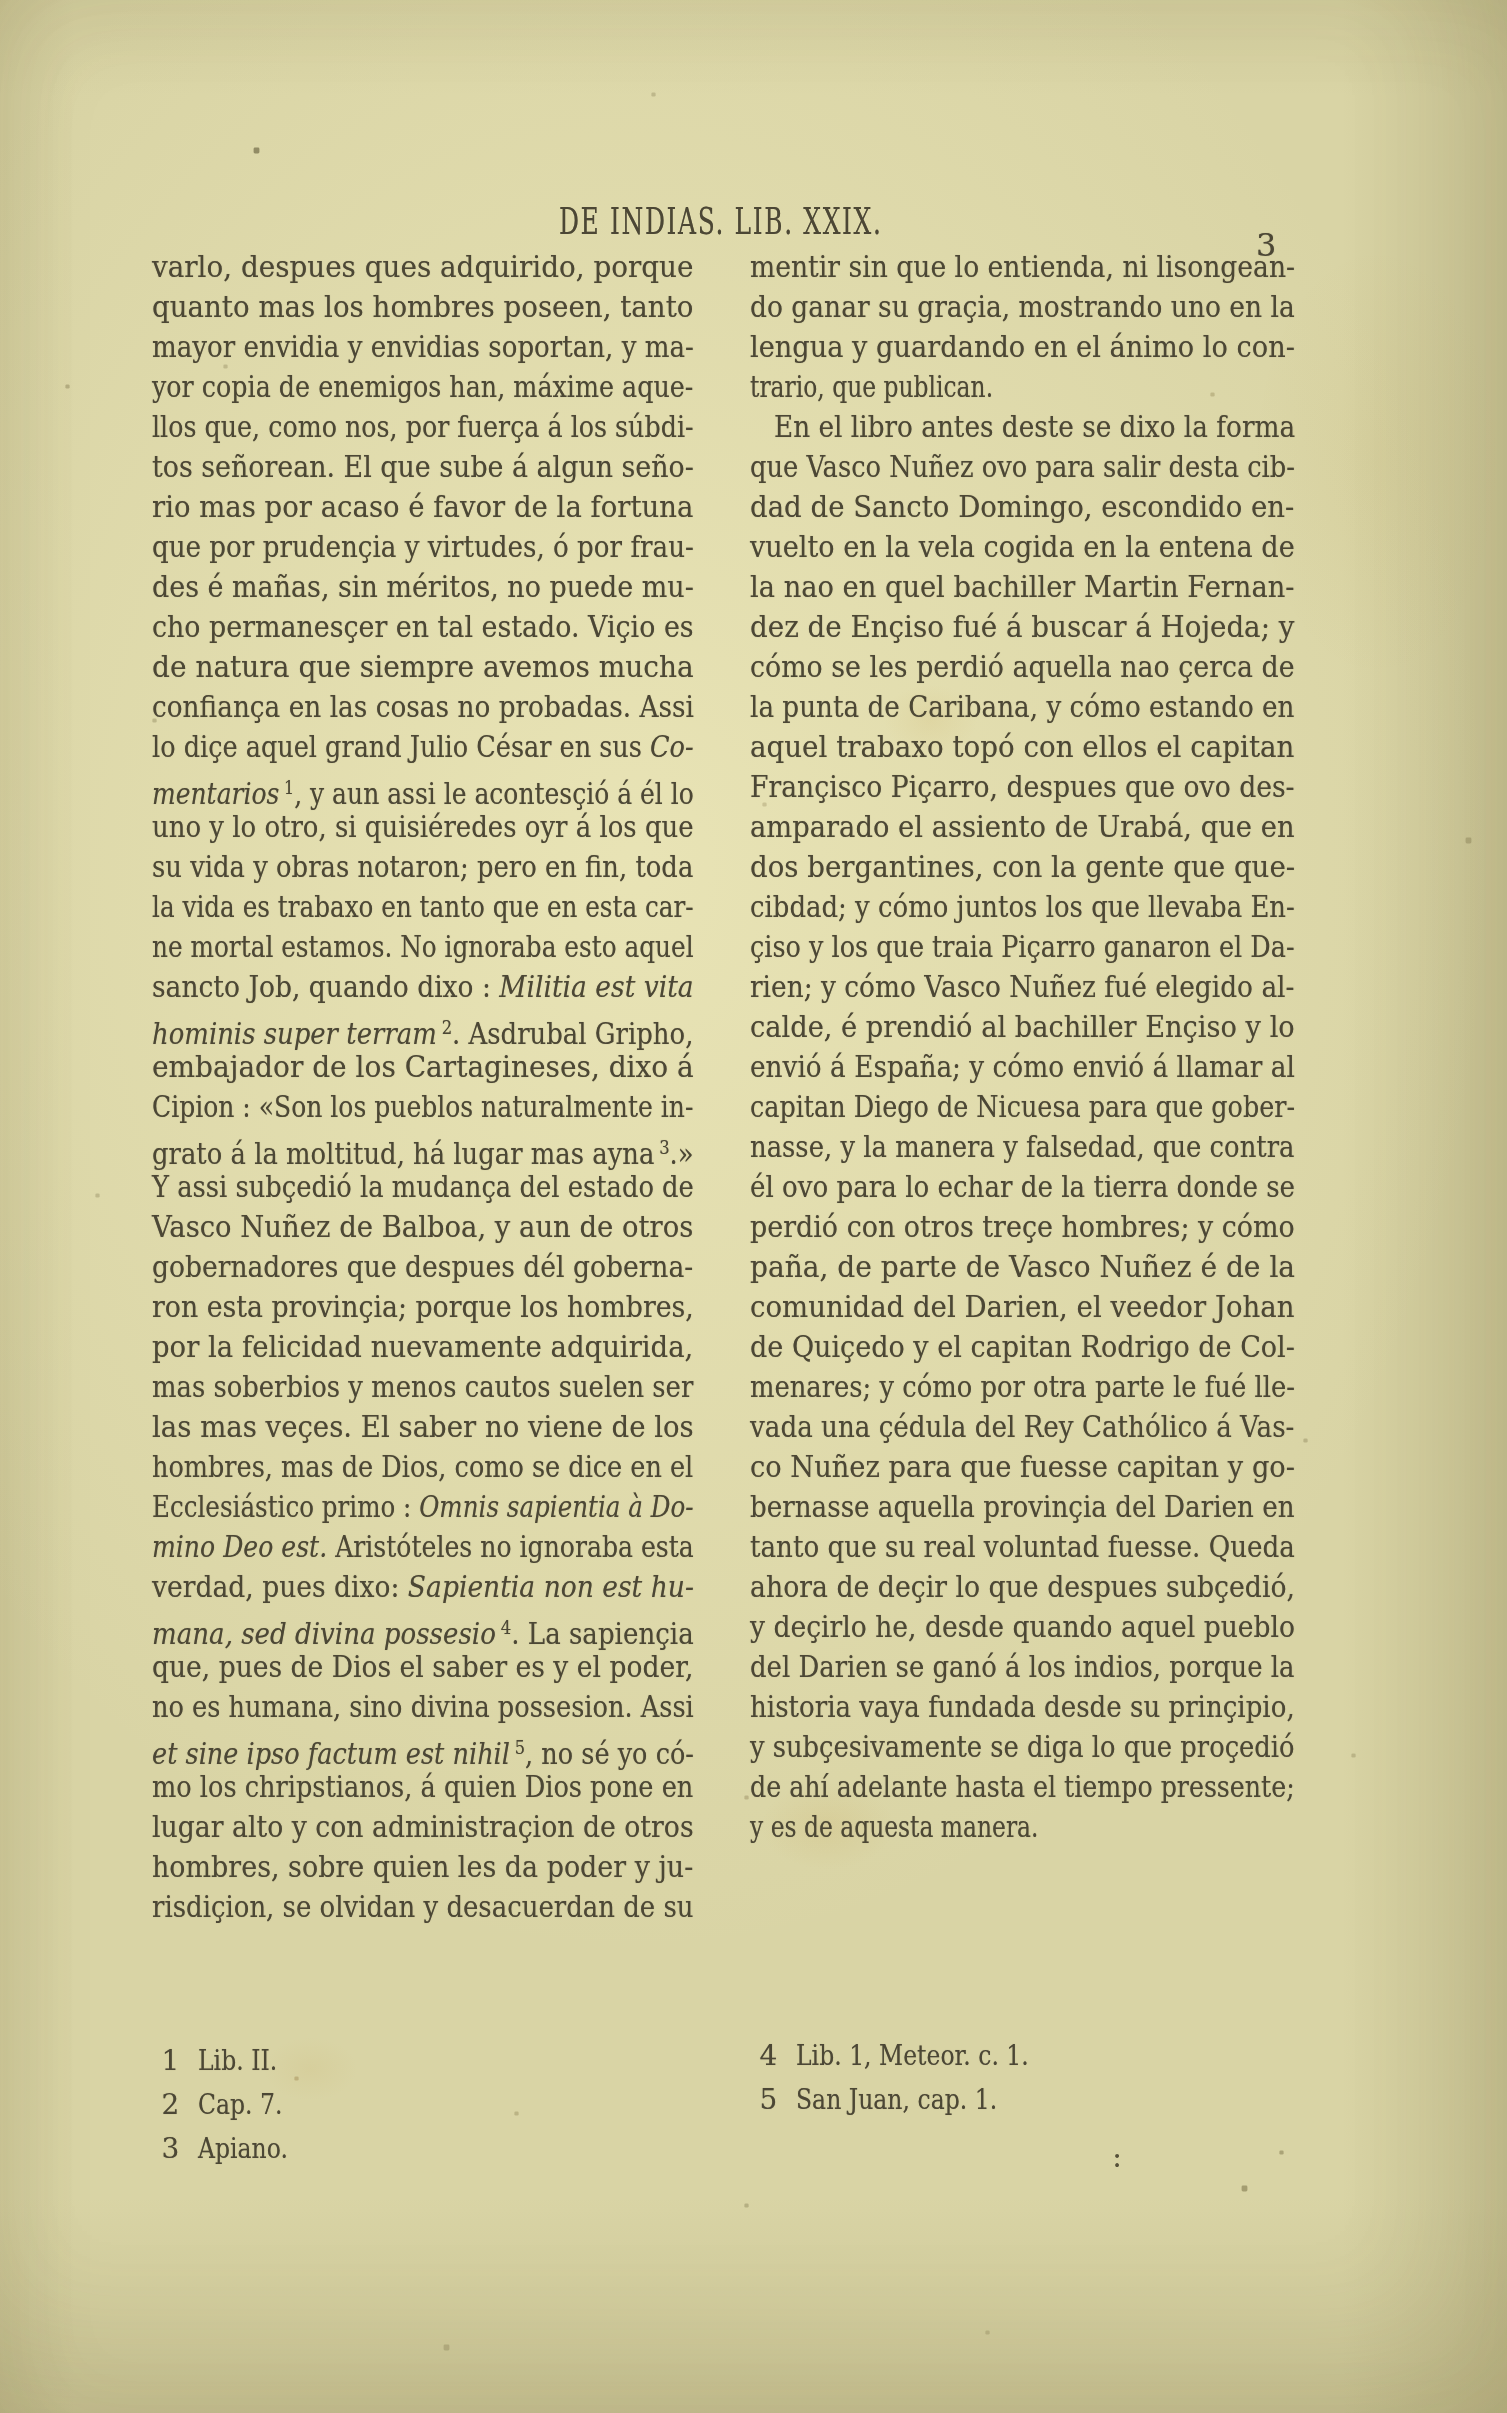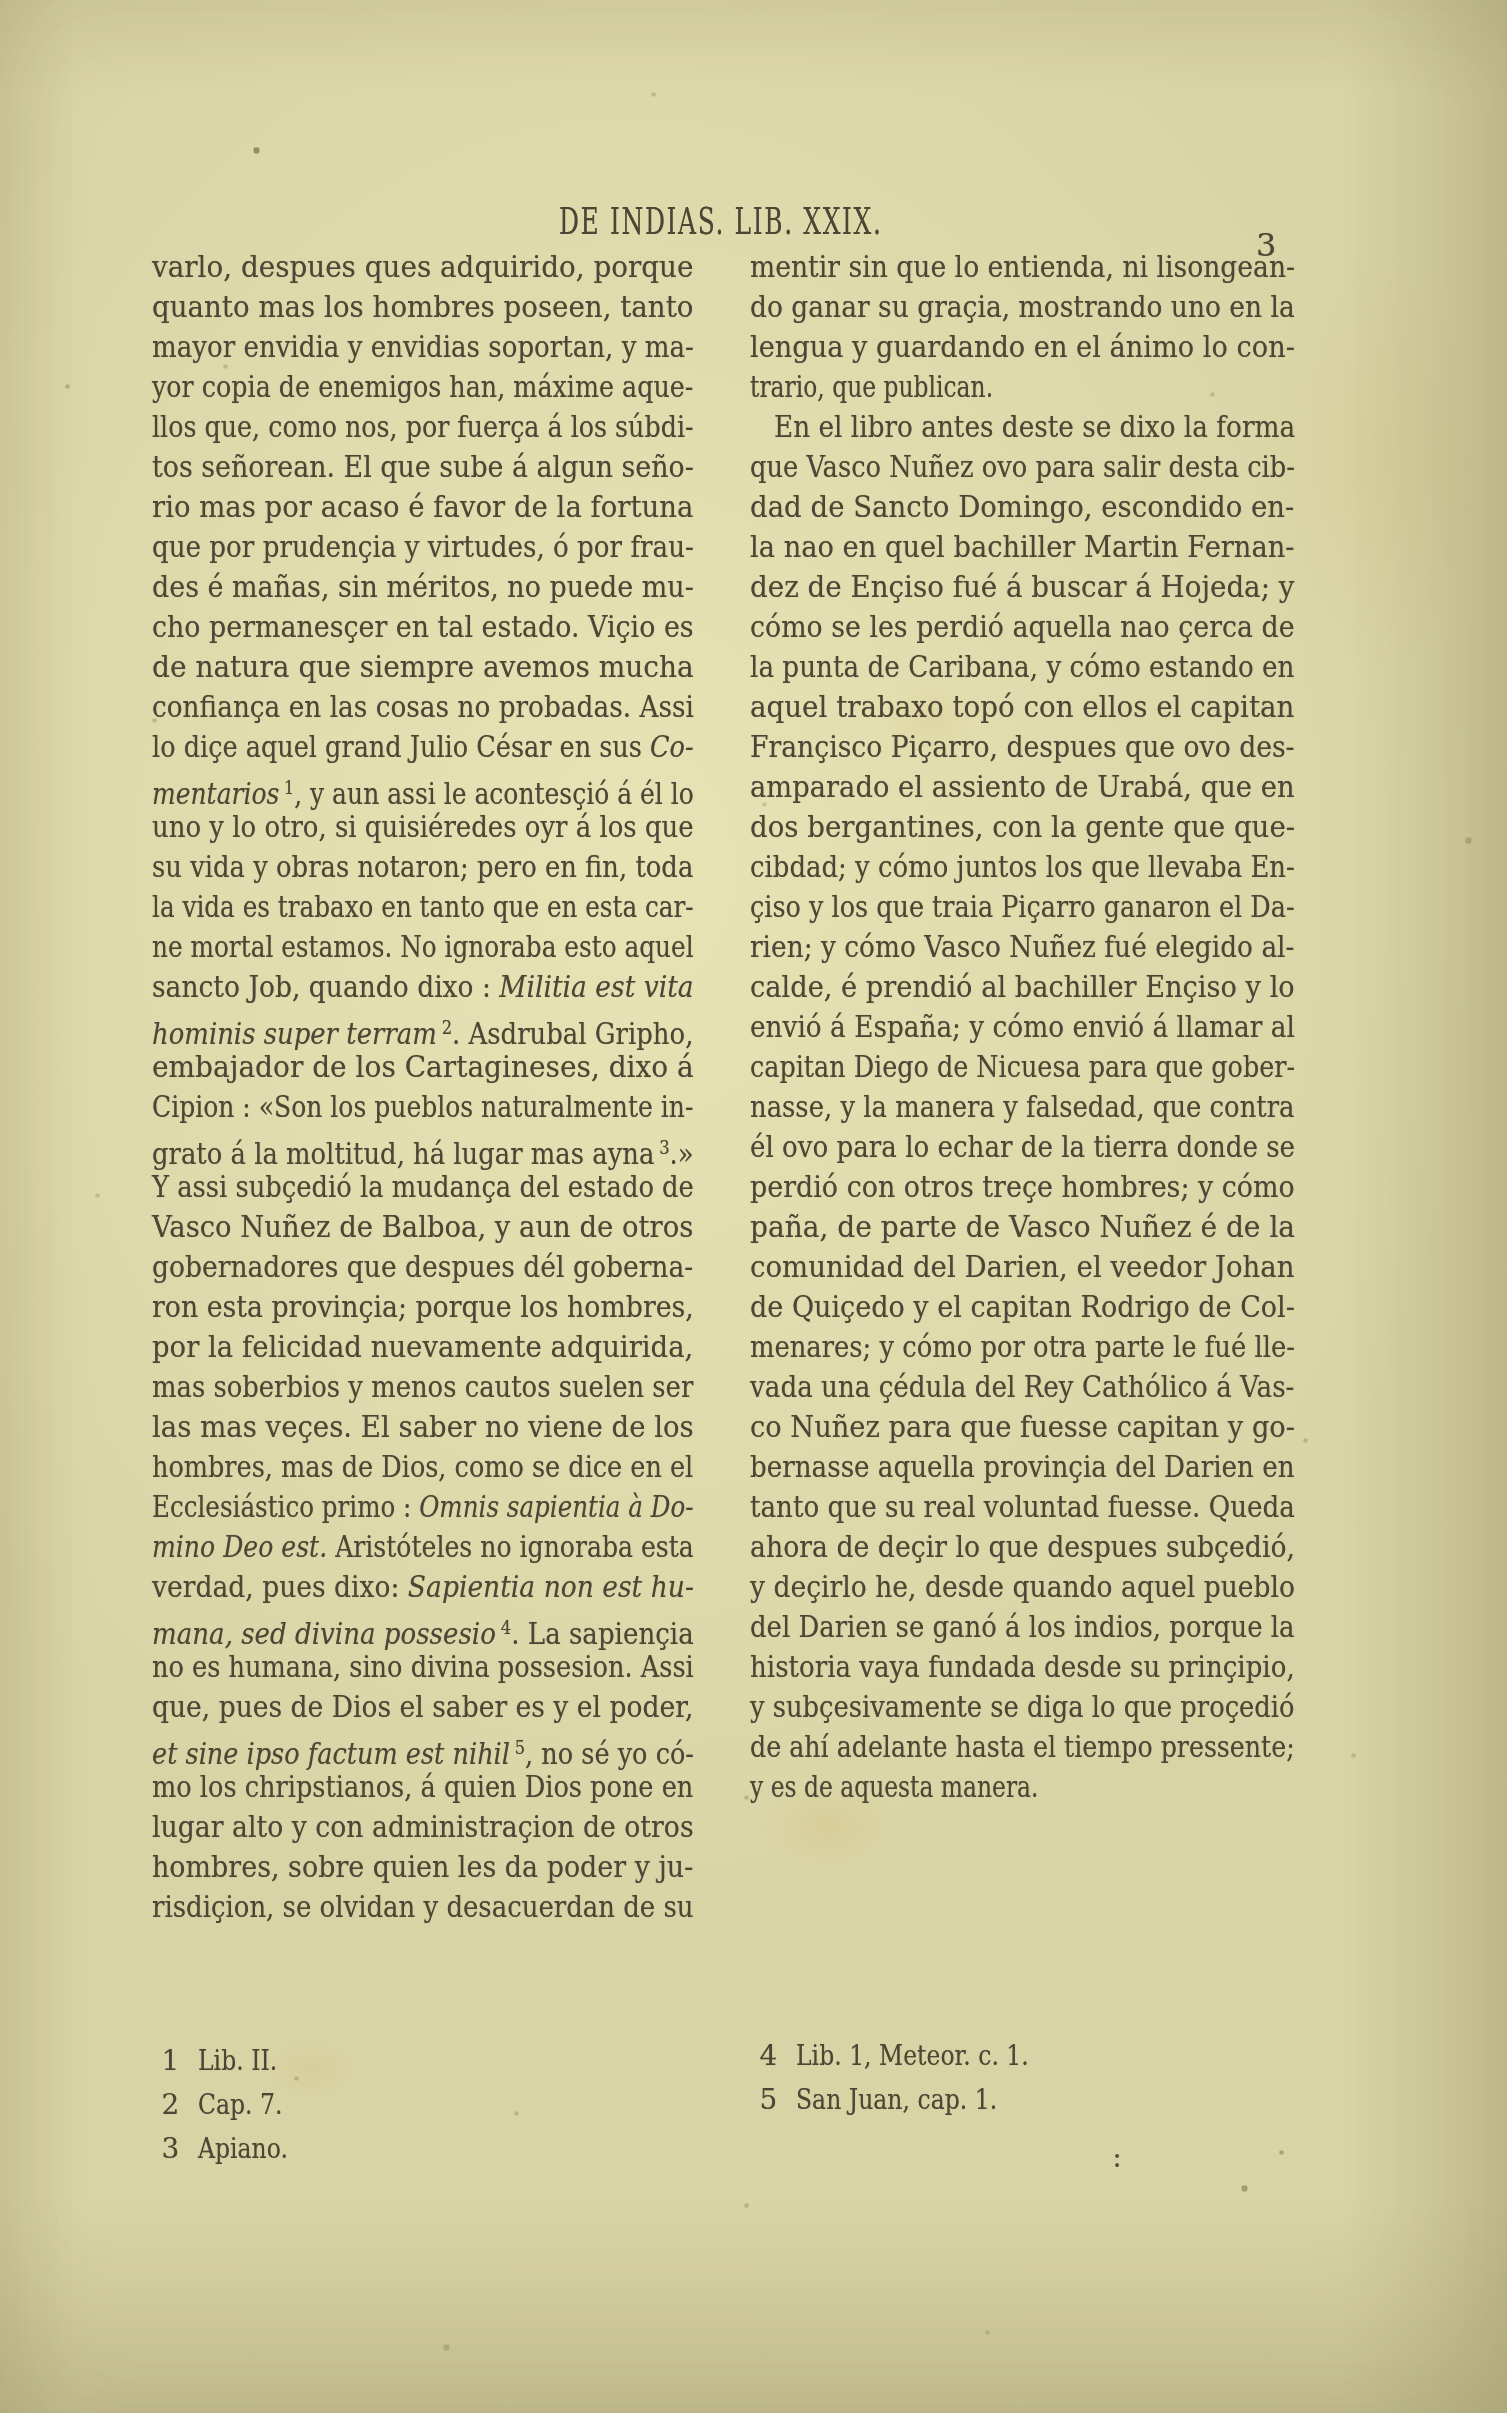--- a/index.html
+++ b/index.html
@@ -132,36 +132,37 @@
       <div class="line"><span class="fit" style="transform: scaleX(0.8852);"><span>gobernadores que despues dél goberna-</span></span></div>
       <div class="line"><span class="fit" style="transform: scaleX(0.8921);"><span>ron esta provinçia; porque los hombres,</span></span></div>
       <div class="line"><span class="fit" style="transform: scaleX(0.9171);"><span>por la felicidad nuevamente adquirida,</span></span></div>
       <div class="line"><span class="fit" style="transform: scaleX(0.8618);"><span>mas soberbios y menos cautos suelen ser</span></span></div>
       <div class="line"><span class="fit" style="transform: scaleX(0.9183);"><span>las mas veçes. El saber no viene de los</span></span></div>
       <div class="line"><span class="fit" style="transform: scaleX(0.8511);"><span>hombres, mas de Dios, como se dice en el</span></span></div>
       <div class="line"><span class="fit" style="transform: scaleX(0.8196);"><span>Ecclesiástico primo : </span><span class="it">Omnis sapientia à Do-</span></span></div>
       <div class="line"><span class="fit" style="transform: scaleX(0.8376);"><span class="it">mino Deo est.</span><span> Aristóteles no ignoraba esta</span></span></div>
       <div class="line"><span class="fit" style="transform: scaleX(0.8852);"><span>verdad, pues dixo: </span><span class="it">Sapientia non est hu-</span></span></div>
       <div class="line"><span class="fit" style="transform: scaleX(0.8695);"><span class="it">mana, sed divina possesio</span><span class="sup">4</span><span>. La sapiençia</span></span></div>
+      <div class="line"><span class="fit" style="transform: scaleX(0.8852);"><span>que, pues de Dios el saber es y el poder,</span></span></div>
       <div class="line"><span class="fit" style="transform: scaleX(0.8543);"><span>no es humana, sino divina possesion. Assi</span></span></div>
-      <div class="line"><span class="fit" style="transform: scaleX(0.8852);"><span>que, pues de Dios el saber es y el poder,</span></span></div>
       <div class="line"><span class="fit" style="transform: scaleX(0.8522);"><span class="it">et sine ipso factum est nihil</span><span class="sup">5</span><span>, no sé yo có-</span></span></div>
       <div class="line"><span class="fit" style="transform: scaleX(0.8532);"><span>mo los chripstianos, á quien Dios pone en</span></span></div>
       <div class="line"><span class="fit" style="transform: scaleX(0.8898);"><span>lugar alto y con administraçion de otros</span></span></div>
       <div class="line"><span class="fit" style="transform: scaleX(0.8979);"><span>hombres, sobre quien les da poder y ju-</span></span></div>
       <div class="line"><span class="fit" style="transform: scaleX(0.8651);"><span>risdiçion, se olvidan y desacuerdan de su</span></span></div>
     </div>
   <div class="col col-right">
       <div class="line"><span class="fit" style="transform: scaleX(0.8869);"><span>mentir sin que lo entienda, ni lisongean-</span></span></div>
       <div class="line"><span class="fit" style="transform: scaleX(0.8835);"><span>do ganar su graçia, mostrando uno en la</span></span></div>
       <div class="line"><span class="fit" style="transform: scaleX(0.9067);"><span>lengua y guardando en el ánimo lo con-</span></span></div>
       <div class="line end"><span class="fit" style="transform: scaleX(0.78);"><span>trario, que publican.</span></span></div>
       <div class="line ind"><span class="fit" style="transform: scaleX(0.8765);"><span>En el libro antes deste se dixo la forma</span></span></div>
       <div class="line"><span class="fit" style="transform: scaleX(0.8571);"><span>que Vasco Nuñez ovo para salir desta cib-</span></span></div>
       <div class="line"><span class="fit" style="transform: scaleX(0.9188);"><span>dad de Sancto Domingo, escondido en-</span></span></div>
+      <div class="line"><span class="fit" style="transform: scaleX(0.9031);"><span>vuelto en la vela cogida en la entena de</span></span></div>
       <div class="line"><span class="fit" style="transform: scaleX(0.9091);"><span>la nao en quel bachiller Martin Fernan-</span></span></div>
       <div class="line"><span class="fit" style="transform: scaleX(0.9237);"><span>dez de Ençiso fué á buscar á Hojeda; y</span></span></div>
       <div class="line"><span class="fit" style="transform: scaleX(0.8938);"><span>cómo se les perdió aquella nao çerca de</span></span></div>
       <div class="line"><span class="fit" style="transform: scaleX(0.8745);"><span>la punta de Caribana, y cómo estando en</span></span></div>
       <div class="line"><span class="fit" style="transform: scaleX(0.9237);"><span>aquel trabaxo topó con ellos el capitan</span></span></div>
       <div class="line"><span class="fit" style="transform: scaleX(0.888);"><span>Françisco Piçarro, despues que ovo des-</span></span></div>
       <div class="line"><span class="fit" style="transform: scaleX(0.9115);"><span>amparado el assiento de Urabá, que en</span></span></div>
       <div class="line"><span class="fit" style="transform: scaleX(0.9212);"><span>dos bergantines, con la gente que que-</span></span></div>
       <div class="line"><span class="fit" style="transform: scaleX(0.8647);"><span>cibdad; y cómo juntos los que llevaba En-</span></span></div>
       <div class="line"><span class="fit" style="transform: scaleX(0.8498);"><span>çiso y los que traia Piçarro ganaron el Da-</span></span></div>

